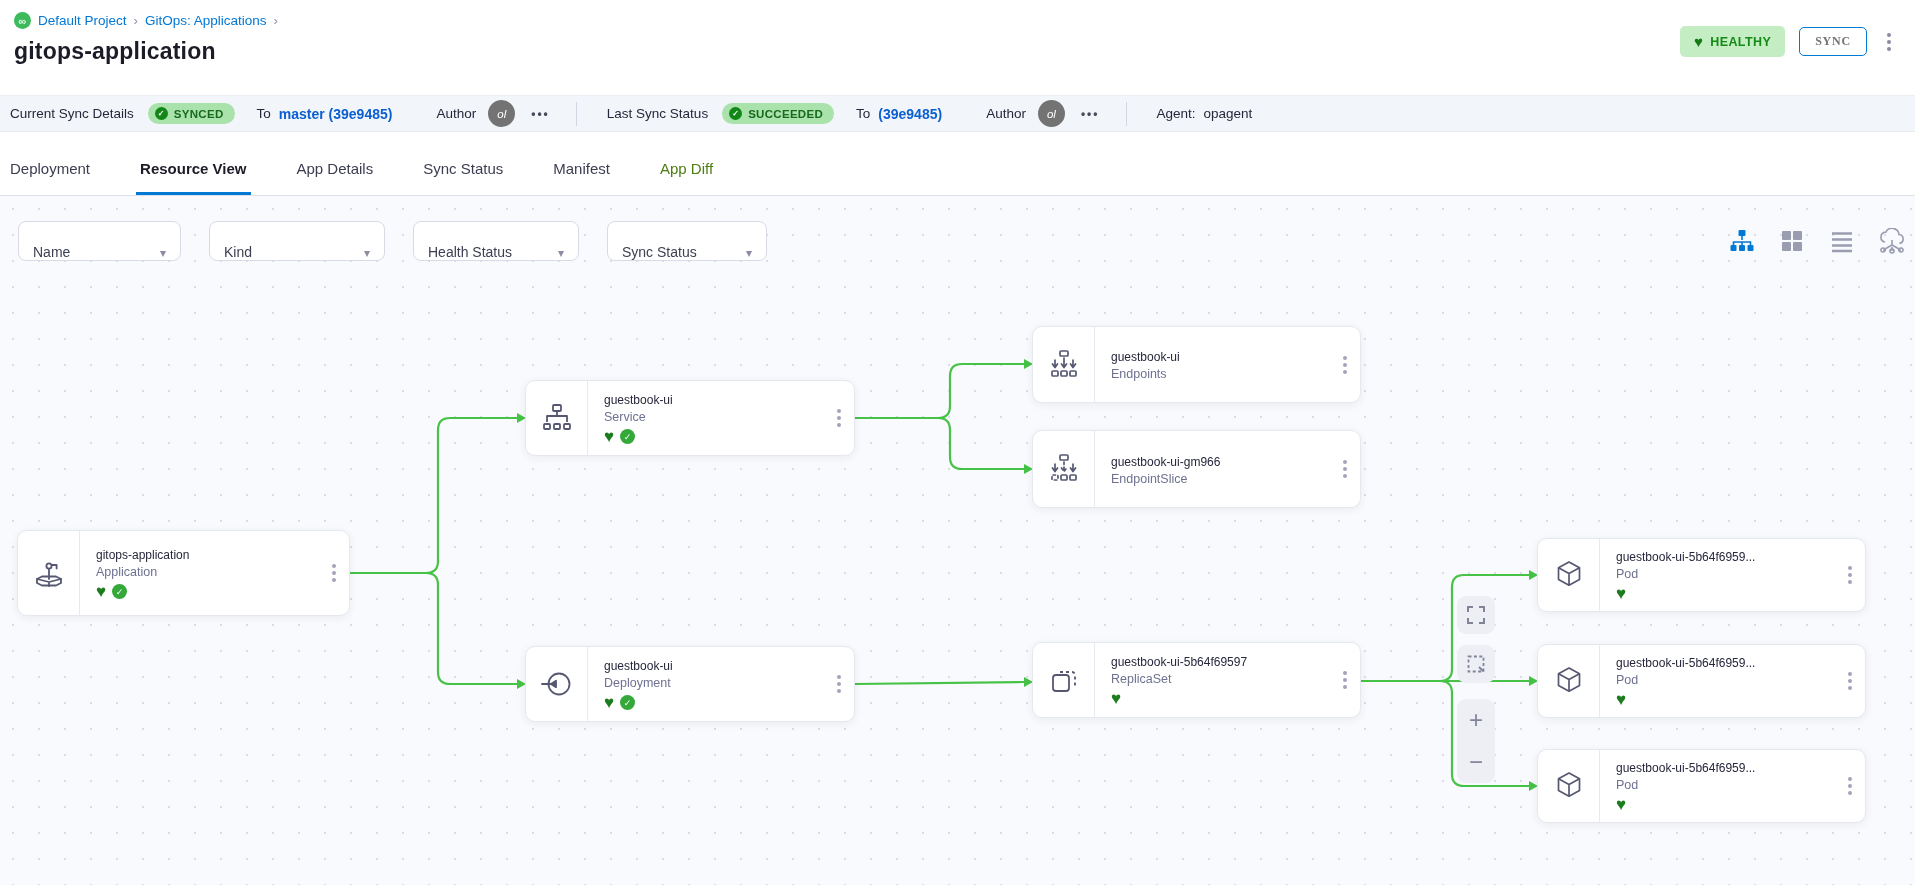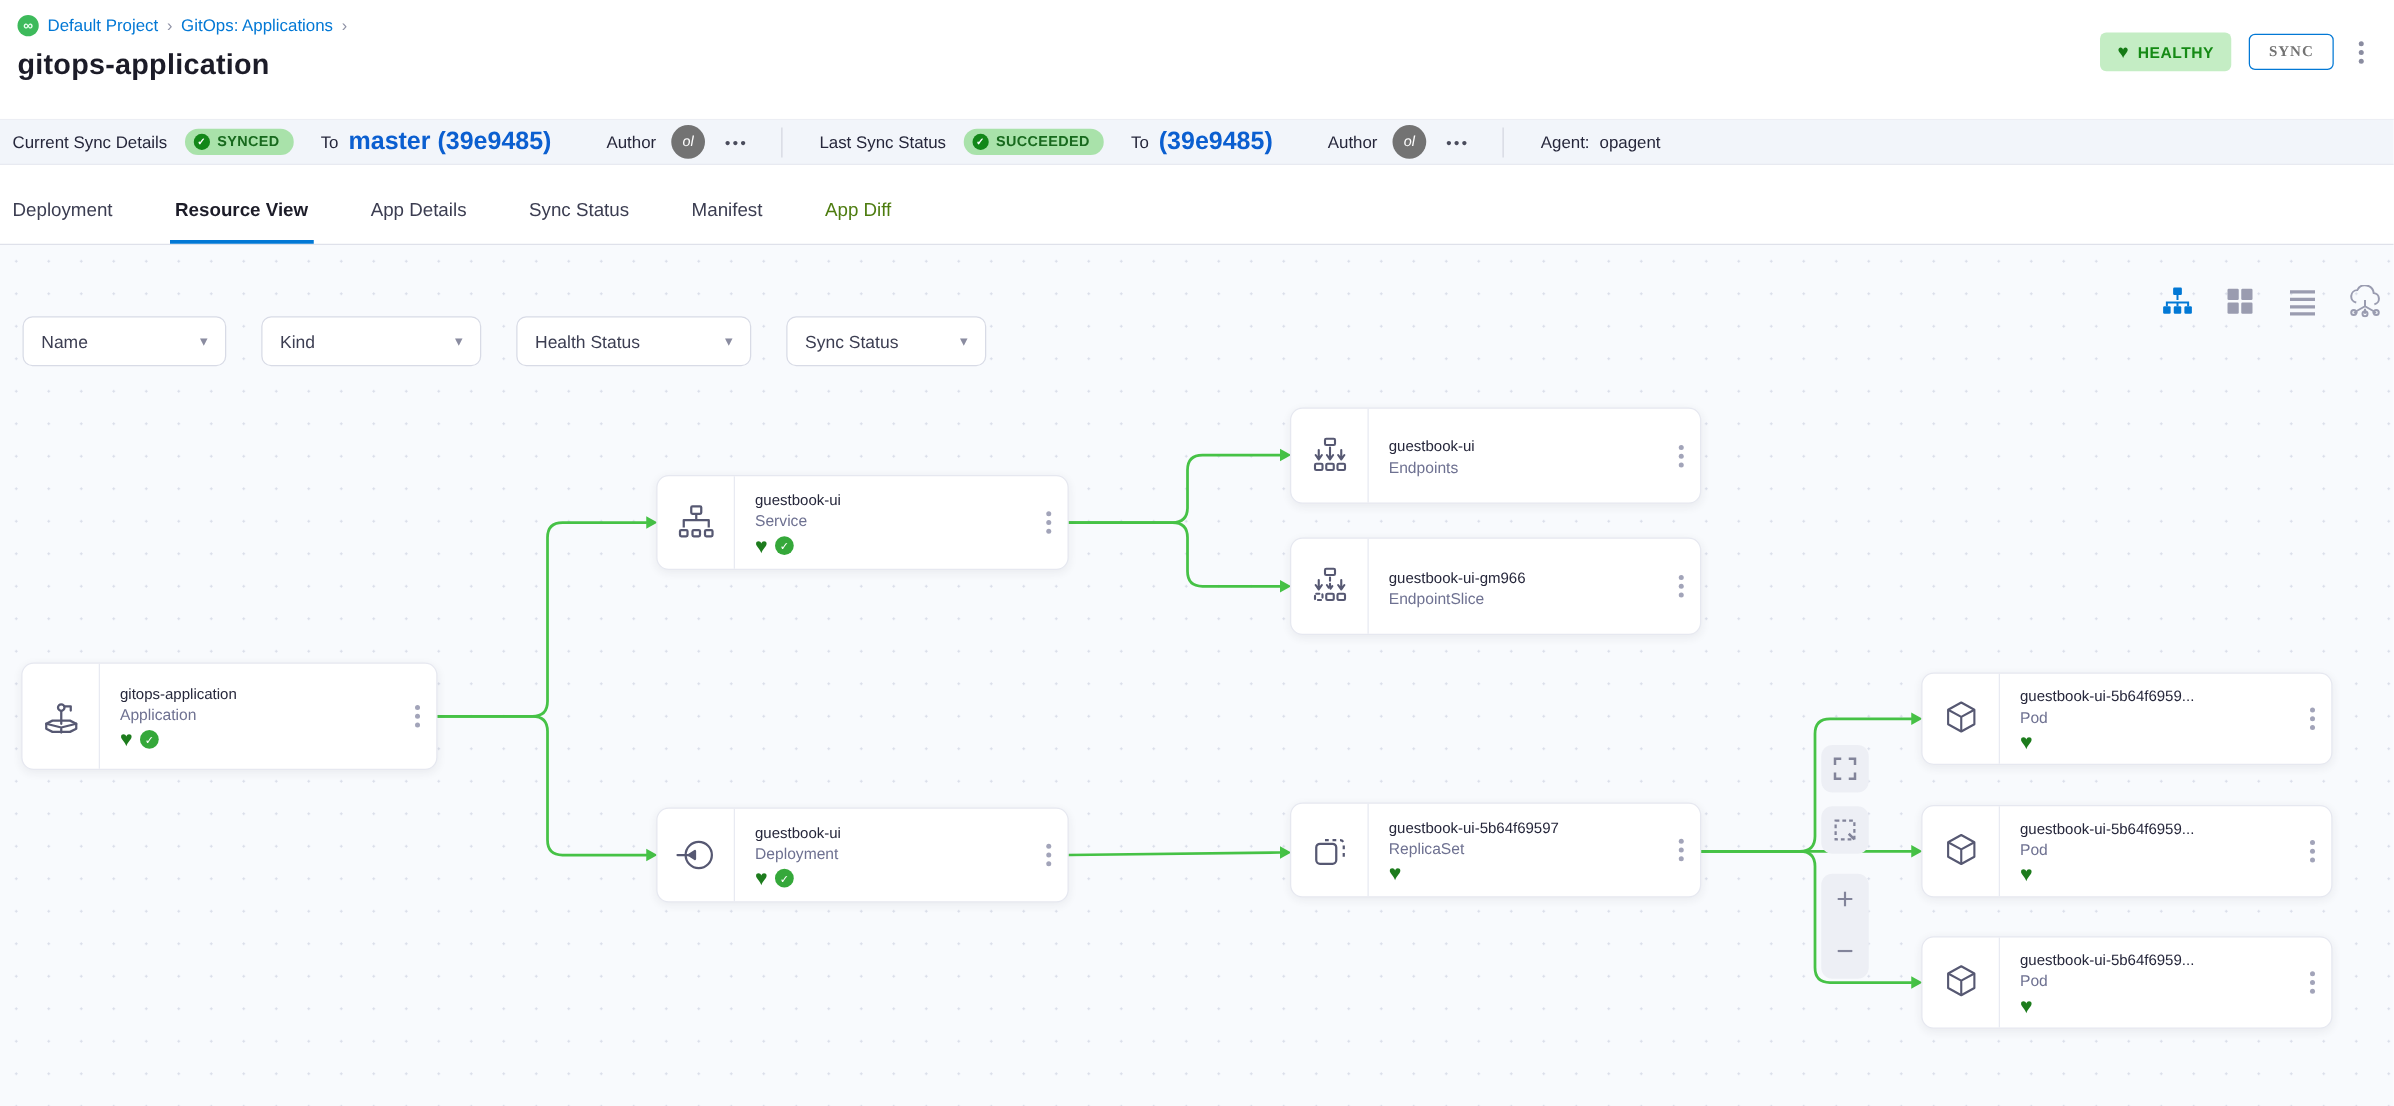--- a/index.html
+++ b/index.html
@@ -27,43 +27,43 @@
   
   .statusbar { height:37px; background:#f2f5fa; border-top:1px solid #eceef4; border-bottom:1px solid #e8eaf1;
     display:flex; align-items:center; padding:0 10px; font-size:13.5px; white-space:nowrap; }
   .sb-label { color:#26273b; margin-right:14px; }
   .pill { border-radius:12px; padding:4px 11px 4px 7px; display:flex; align-items:center; gap:6px;
     font-size:11.5px; font-weight:bold; letter-spacing:.3px; }
   .pill.green { background:#a9e2aa; color:#17691d; }
   .pill .chk { width:13px; height:13px; border-radius:50%; background:#128718; color:#fff; font-size:8px;
     display:flex; align-items:center; justify-content:center; }
   .sb-to { margin:0 8px 0 22px; }
-  .sb-link { color:#0b5fd0; font-weight:bold; font-size:20px; margin-right:44px; cursor:pointer; }
+  .sb-link { color:#0b5fd0; font-weight:bold; font-size:14px; margin-right:44px; cursor:pointer; }
   .sb-author { margin-right:12px; }
   .avatar { width:27px; height:27px; border-radius:50%; background:#737373; color:#fff; font-size:11.5px;
     display:flex; align-items:center; justify-content:center; font-style:italic; margin-right:16px; cursor:pointer; }
   .sb-dots { color:#4a4c5c; letter-spacing:2px; font-size:12px; font-weight:bold; margin-right:26px; cursor:pointer; }
   .sb-div { width:1px; height:24px; background:#d3d6e0; margin-right:30px; }
   .sb-agent-label { margin-right:8px; }
 
   
   .tabbar { height:64px; background:#fff; border-bottom:1px solid #dfe1ea; display:flex;
     gap:50px; padding:10px 10px 0 10px; }
   .tab { display:flex; align-items:center; font-size:15px; color:#3b3d51; cursor:pointer; position:relative; }
   .tab.active { font-weight:bold; color:#1c1c28; }
   .tab.active::after { content:""; position:absolute; left:-4px; right:-4px; bottom:0; height:3px; background:#0278d5; }
   .tab.disabled { color:#4d7c0f; }
 
   
   .canvas { position:relative; width:1915px; height:689px; background:#f8fafd;
     background-image:radial-gradient(#d9dde9 1.1px, transparent 1.1px); background-size:26px 26px; overflow:hidden; }
   .filters { position:absolute; left:18px; top:25px; display:flex; gap:28px; }
   .filter { background:#fff; border:1px solid #d8dbe6; border-radius:8px; height:40px;
-    display:flex; align-items:center; justify-content:space-between; padding:0 14px; font-size:14px;
-    color:#3c3e52; cursor:pointer;margin-top:32px; }
+    display:flex; align-items:flex-end; justify-content:space-between; padding:0 14px; font-size:14px;
+    color:#3c3e52; cursor:pointer; }
   .filter .chev { color:#8a8ca0; font-size:12px; margin-left:10px; }
   .view-toggles { position:absolute; right:8px; top:30px; display:flex; gap:20px; align-items:center; }
   .vt { width:30px; height:30px; display:flex; align-items:center; justify-content:center; cursor:pointer; }
 
   
   .node { position:absolute; background:#fff; border:1px solid #e6e8f0; border-radius:10px;
     box-shadow:0 2px 8px rgba(40,41,61,.07); display:flex; align-items:stretch; cursor:pointer; }
   .node-iconcell { width:62px; display:flex; align-items:center; justify-content:center;
     border-right:1px solid #e8eaf2; }
   .node-body { flex:1; padding:10px 6px 8px 16px; display:flex; flex-direction:column; justify-content:center;
@@ -176,21 +176,21 @@
 
   <div class="filters">
     <div class="filter" style="width:163px">
       <span>Name</span>
         <span class="chev">▾</span>
     </div>
     <div class="filter" style="width:176px">
       <span>Kind</span>
         <span class="chev">▾</span>
     </div>
-    <div class="filter" style="width:188px">
+    <div class="filter" style="width:166px">
       <span>Health Status</span>
         <span class="chev">▾</span>
     </div>
     <div class="filter" style="width:160px">
       <span>Sync Status</span>
         <span class="chev">▾</span>
     </div>
   </div>
 
   <div class="view-toggles">

